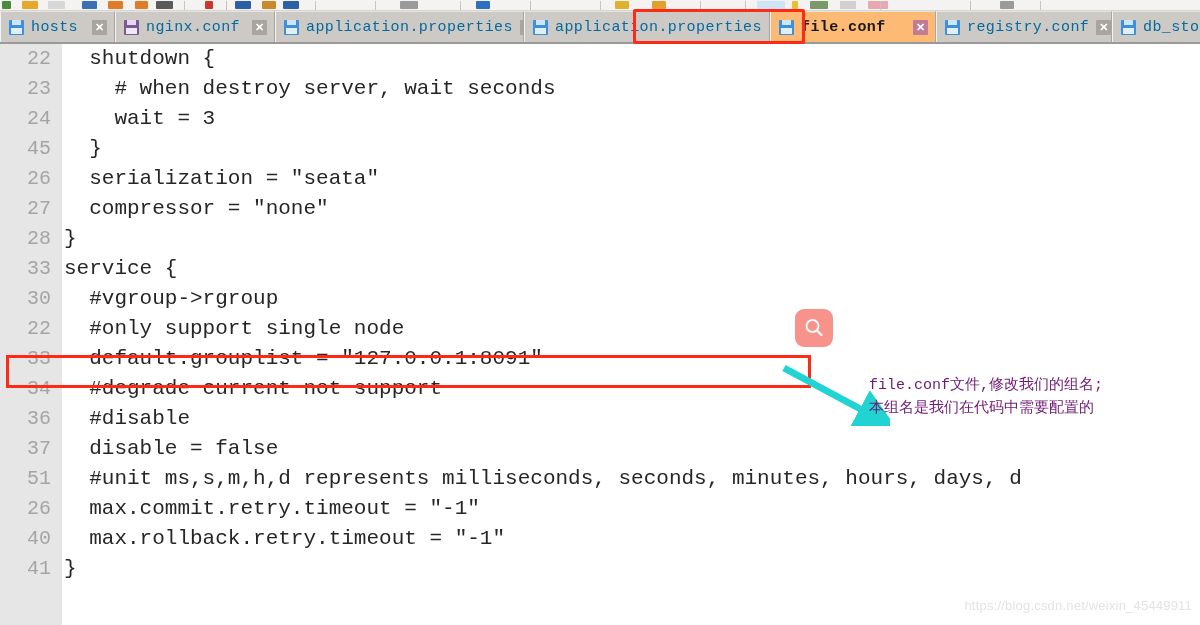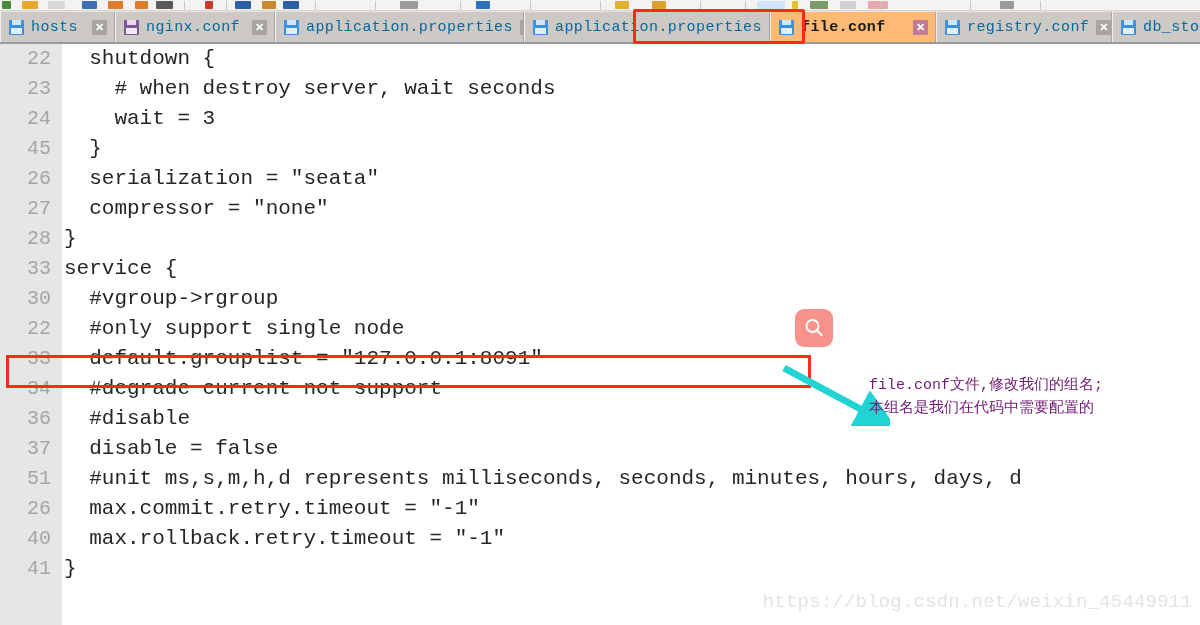--- a/index.html
+++ b/index.html
@@ -231,22 +231,22 @@
     font-size: 15px;
     line-height: 23px;
     white-space: nowrap;
   }
 
   
   .watermark {
     position: absolute;
     right: 8px; bottom: 12px;
     color: #e3e3e3;
-    font-family: Liberation Mono, monospace;
-    font-size: 19px;
+    font-family: Liberation Sans, sans-serif;
+    font-size: 13px;
     letter-spacing: 0.2px;
     z-index: 20;
   }
 </style>
 </head>
 <body>
 
 <div id="app">
 
   <div class="toolbar-strip" id="toolbar-strip">

